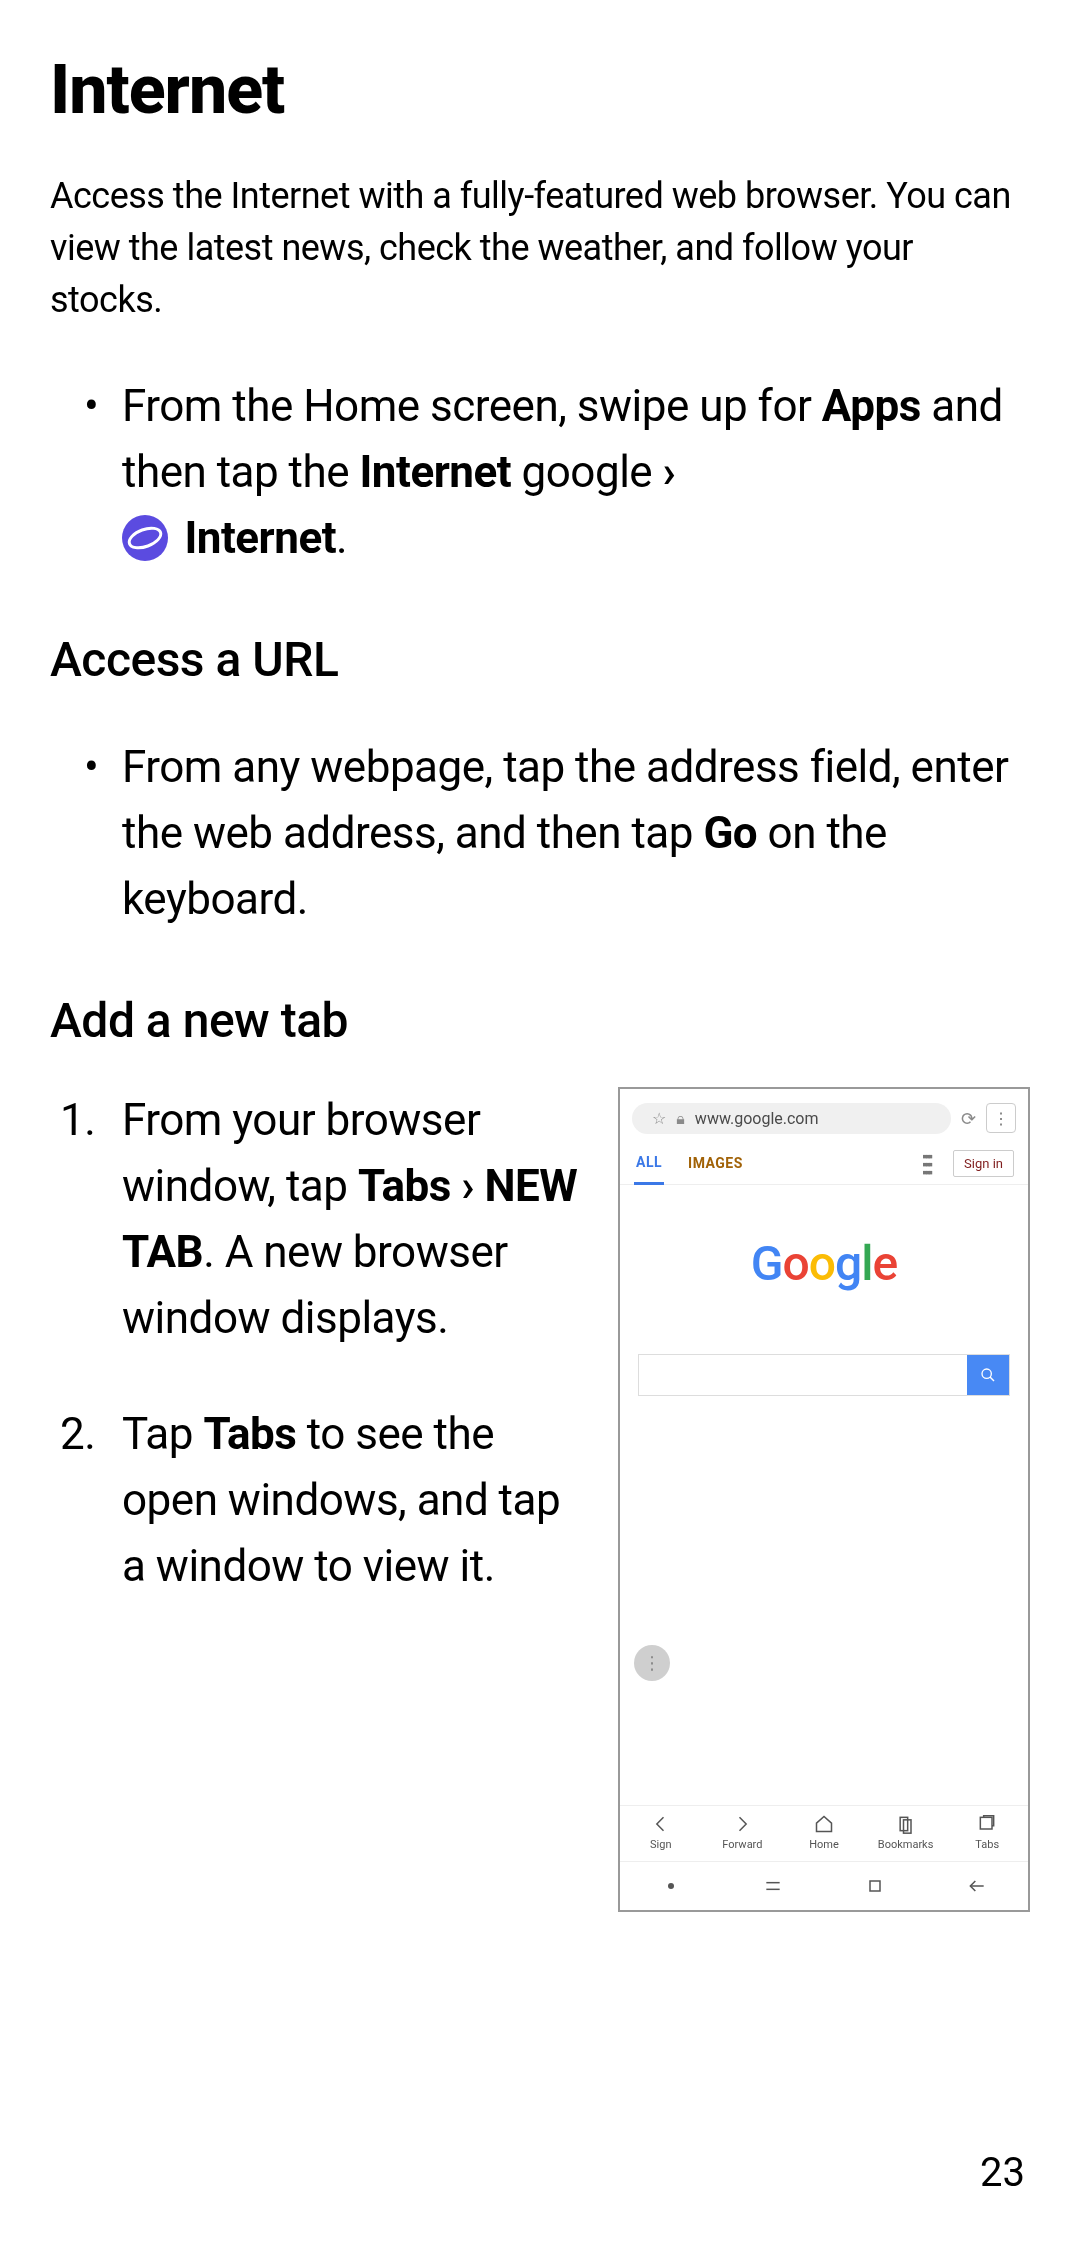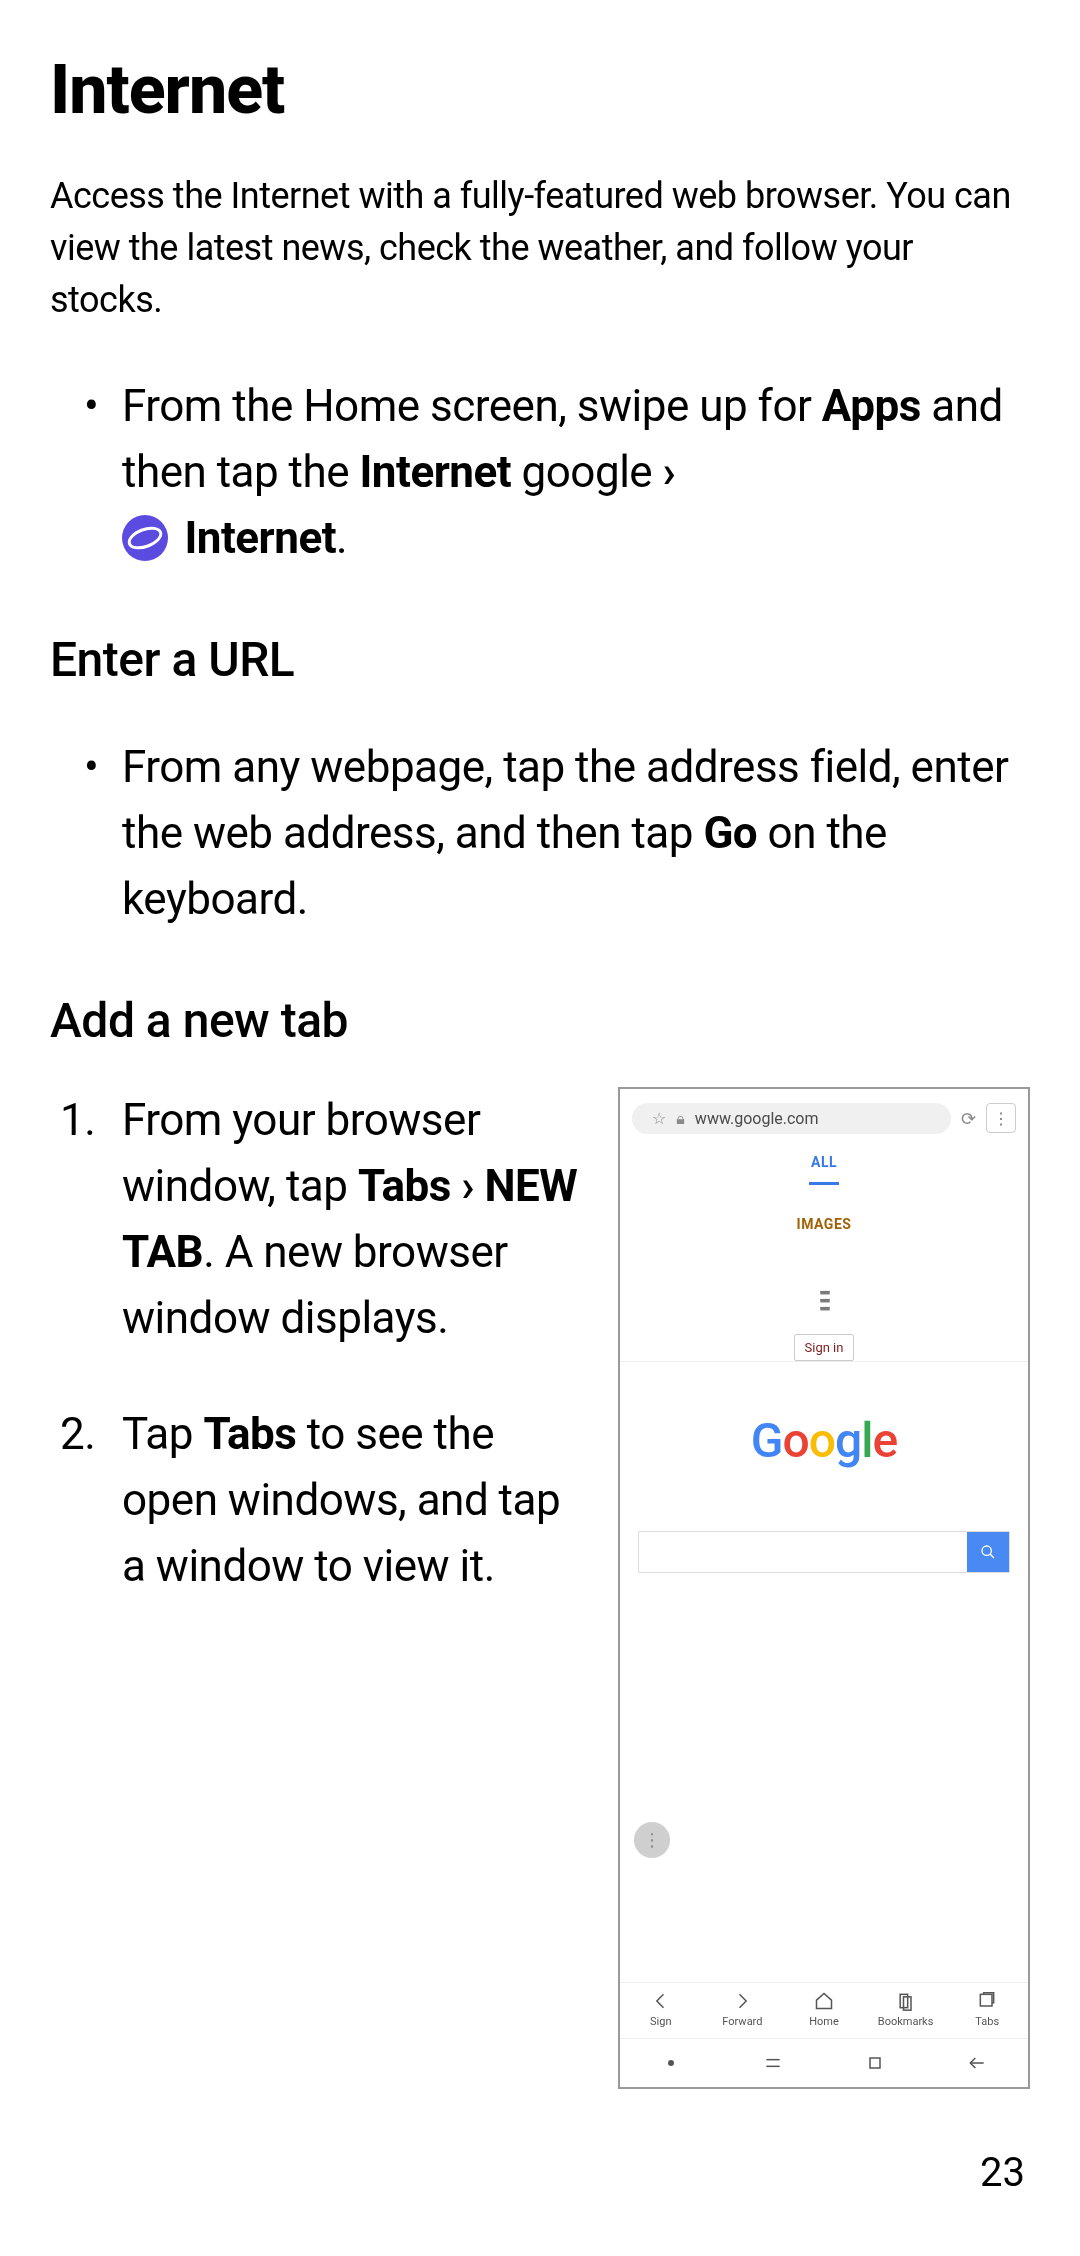--- a/index.html
+++ b/index.html
@@ -127,21 +127,20 @@
     border-radius: 4px;
     display:flex; align-items:center; justify-content:center;
     color:#777; font-size:16px;
   }
   .tabs-row {
     display: flex;
     align-items: center;
     padding: 0 14px;
     gap: 22px;
     border-bottom: 1px solid #eee;
-    flex-direction: column;
   }
   .tab {
     font-size: 14px;
     font-weight: 700;
     padding: 10px 2px 12px 2px;
     color:#a16207;
     letter-spacing: 0.5px;
   }
   .tab.active { color:#3b78e7; border-bottom: 3px solid #3b78e7; margin-bottom:-1px; }
   .tabs-spacer { flex:1; }
@@ -222,21 +221,21 @@
 <p class="intro">Access the Internet with a fully-featured web browser. You can view the latest news, check the weather, and follow your stocks.</p>
 
 <ul class="bullet">
   <li>
     <span>From the Home screen, swipe up for </span><span class="bold">Apps</span><span> and then tap the </span><span class="bold">Internet</span><span> google </span><span class="chev">›</span>
     <br>
     <span class="internet-icon"></span><span class="bold"> Internet</span><span>.</span>
   </li>
 </ul>
 
-<h2 class="sub">Enter a URL</h2>
+<h2 class="sub">Access a URL</h2>
 
 <ul class="bullet">
   <li>
     <span>From any webpage, tap the address field, enter the web address, and then tap </span><span class="bold">Go</span><span> on the keyboard.</span>
   </li>
 </ul>
 
 <h2 class="sub">Add a new tab</h2>
 
 <div class="content-row">

